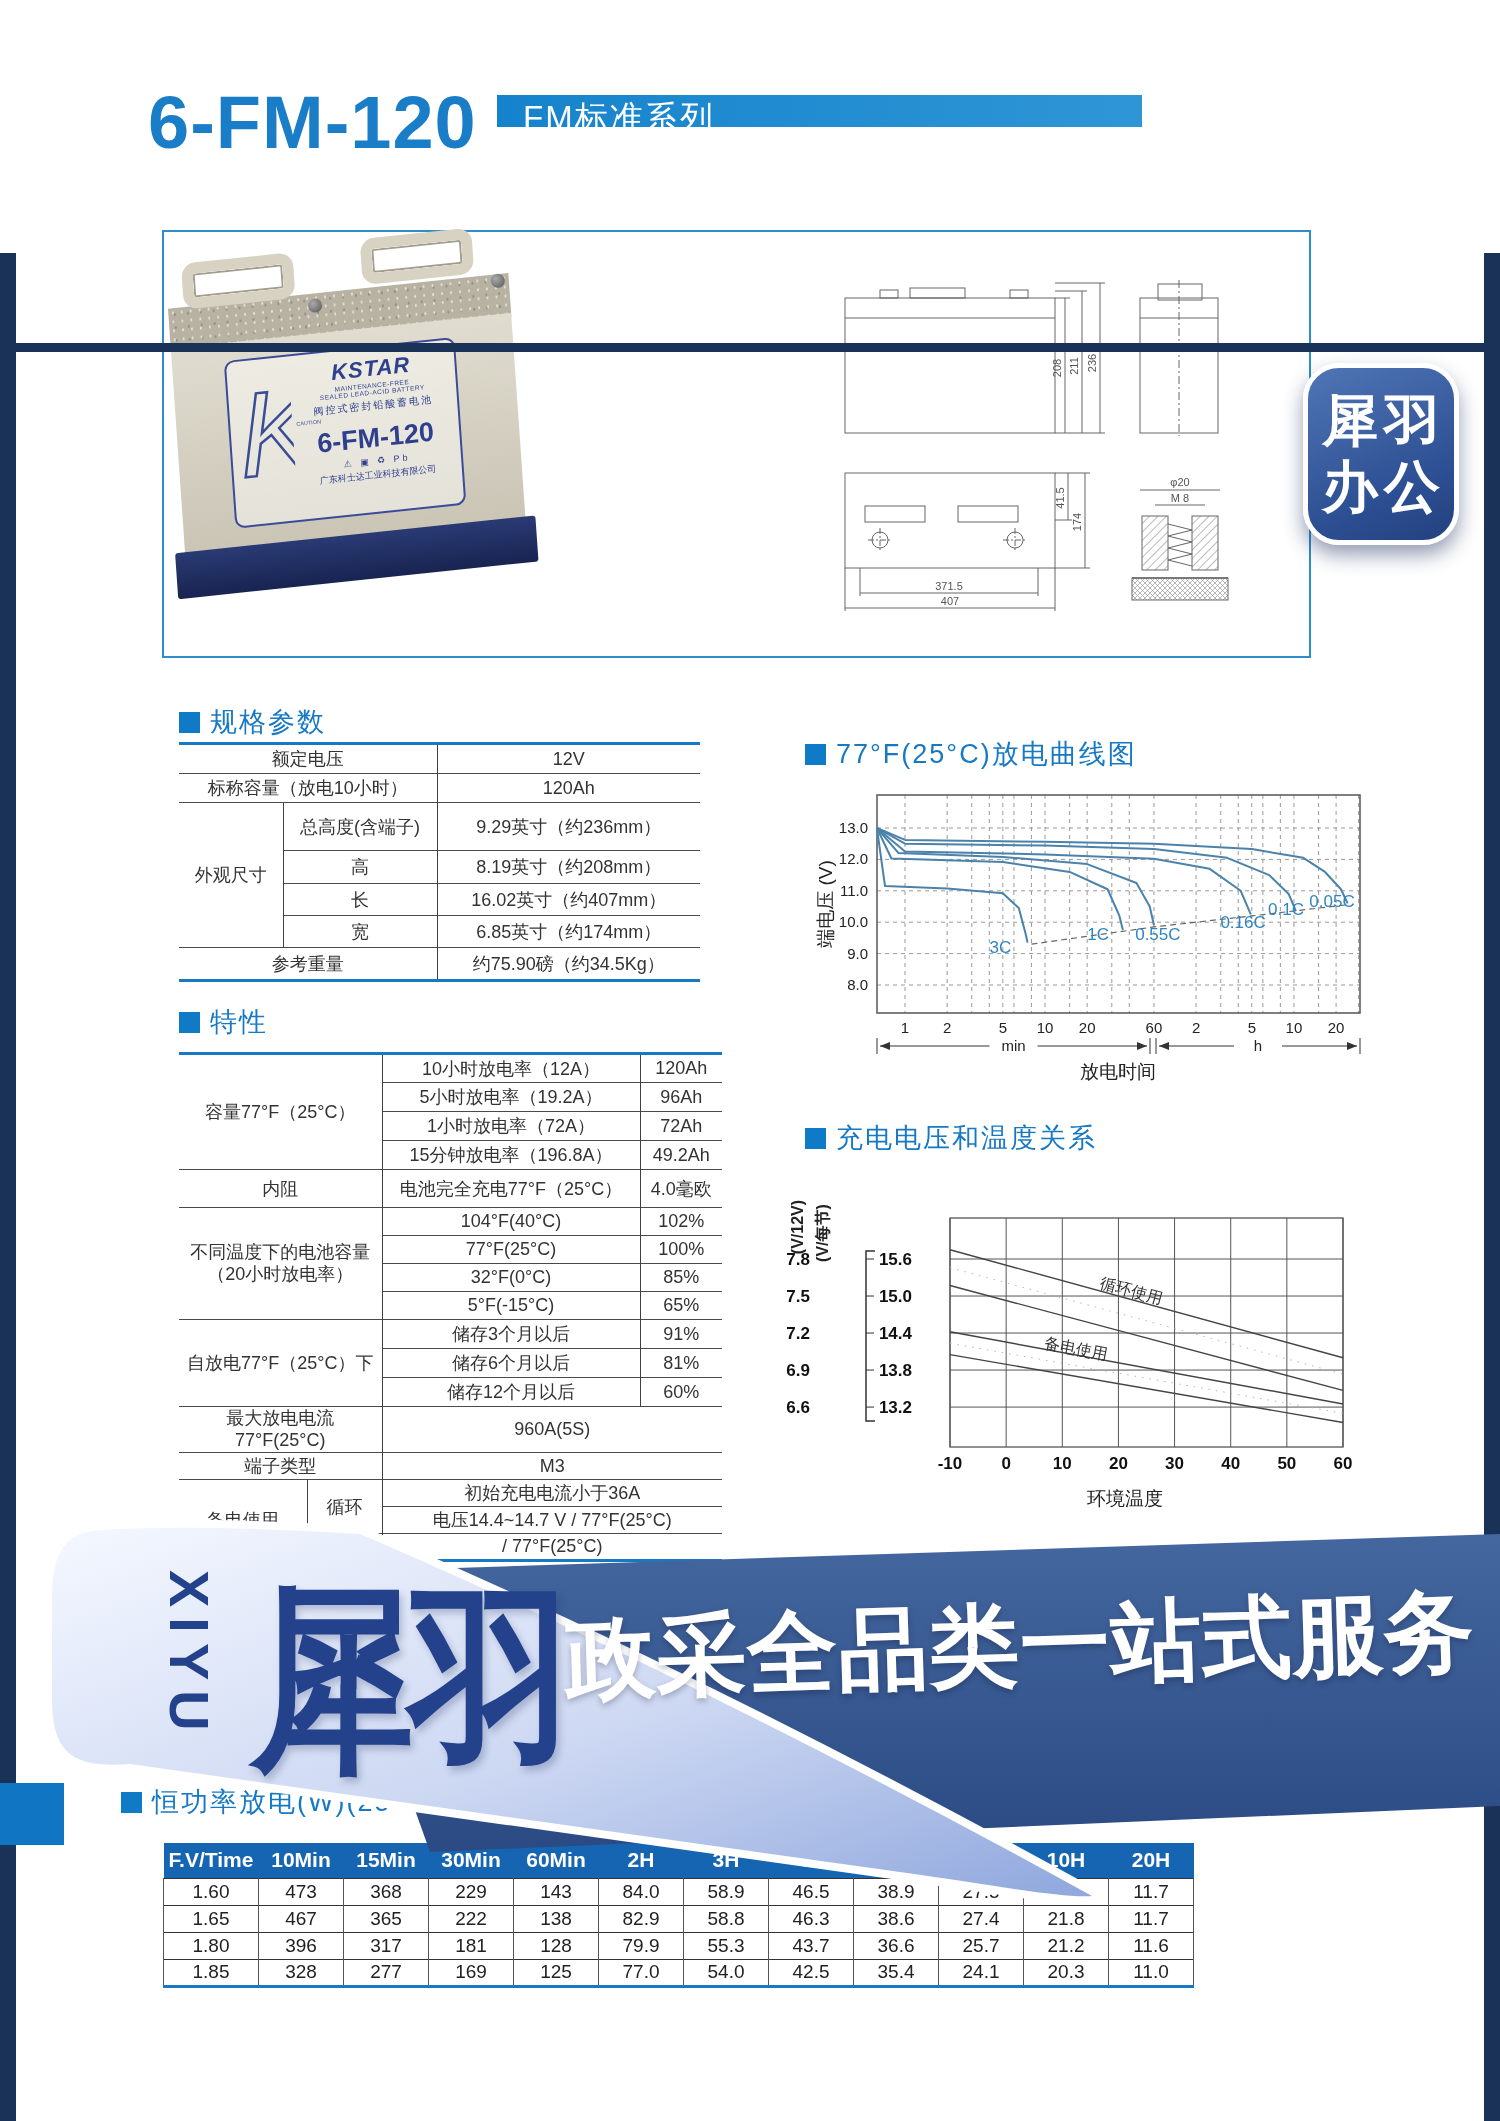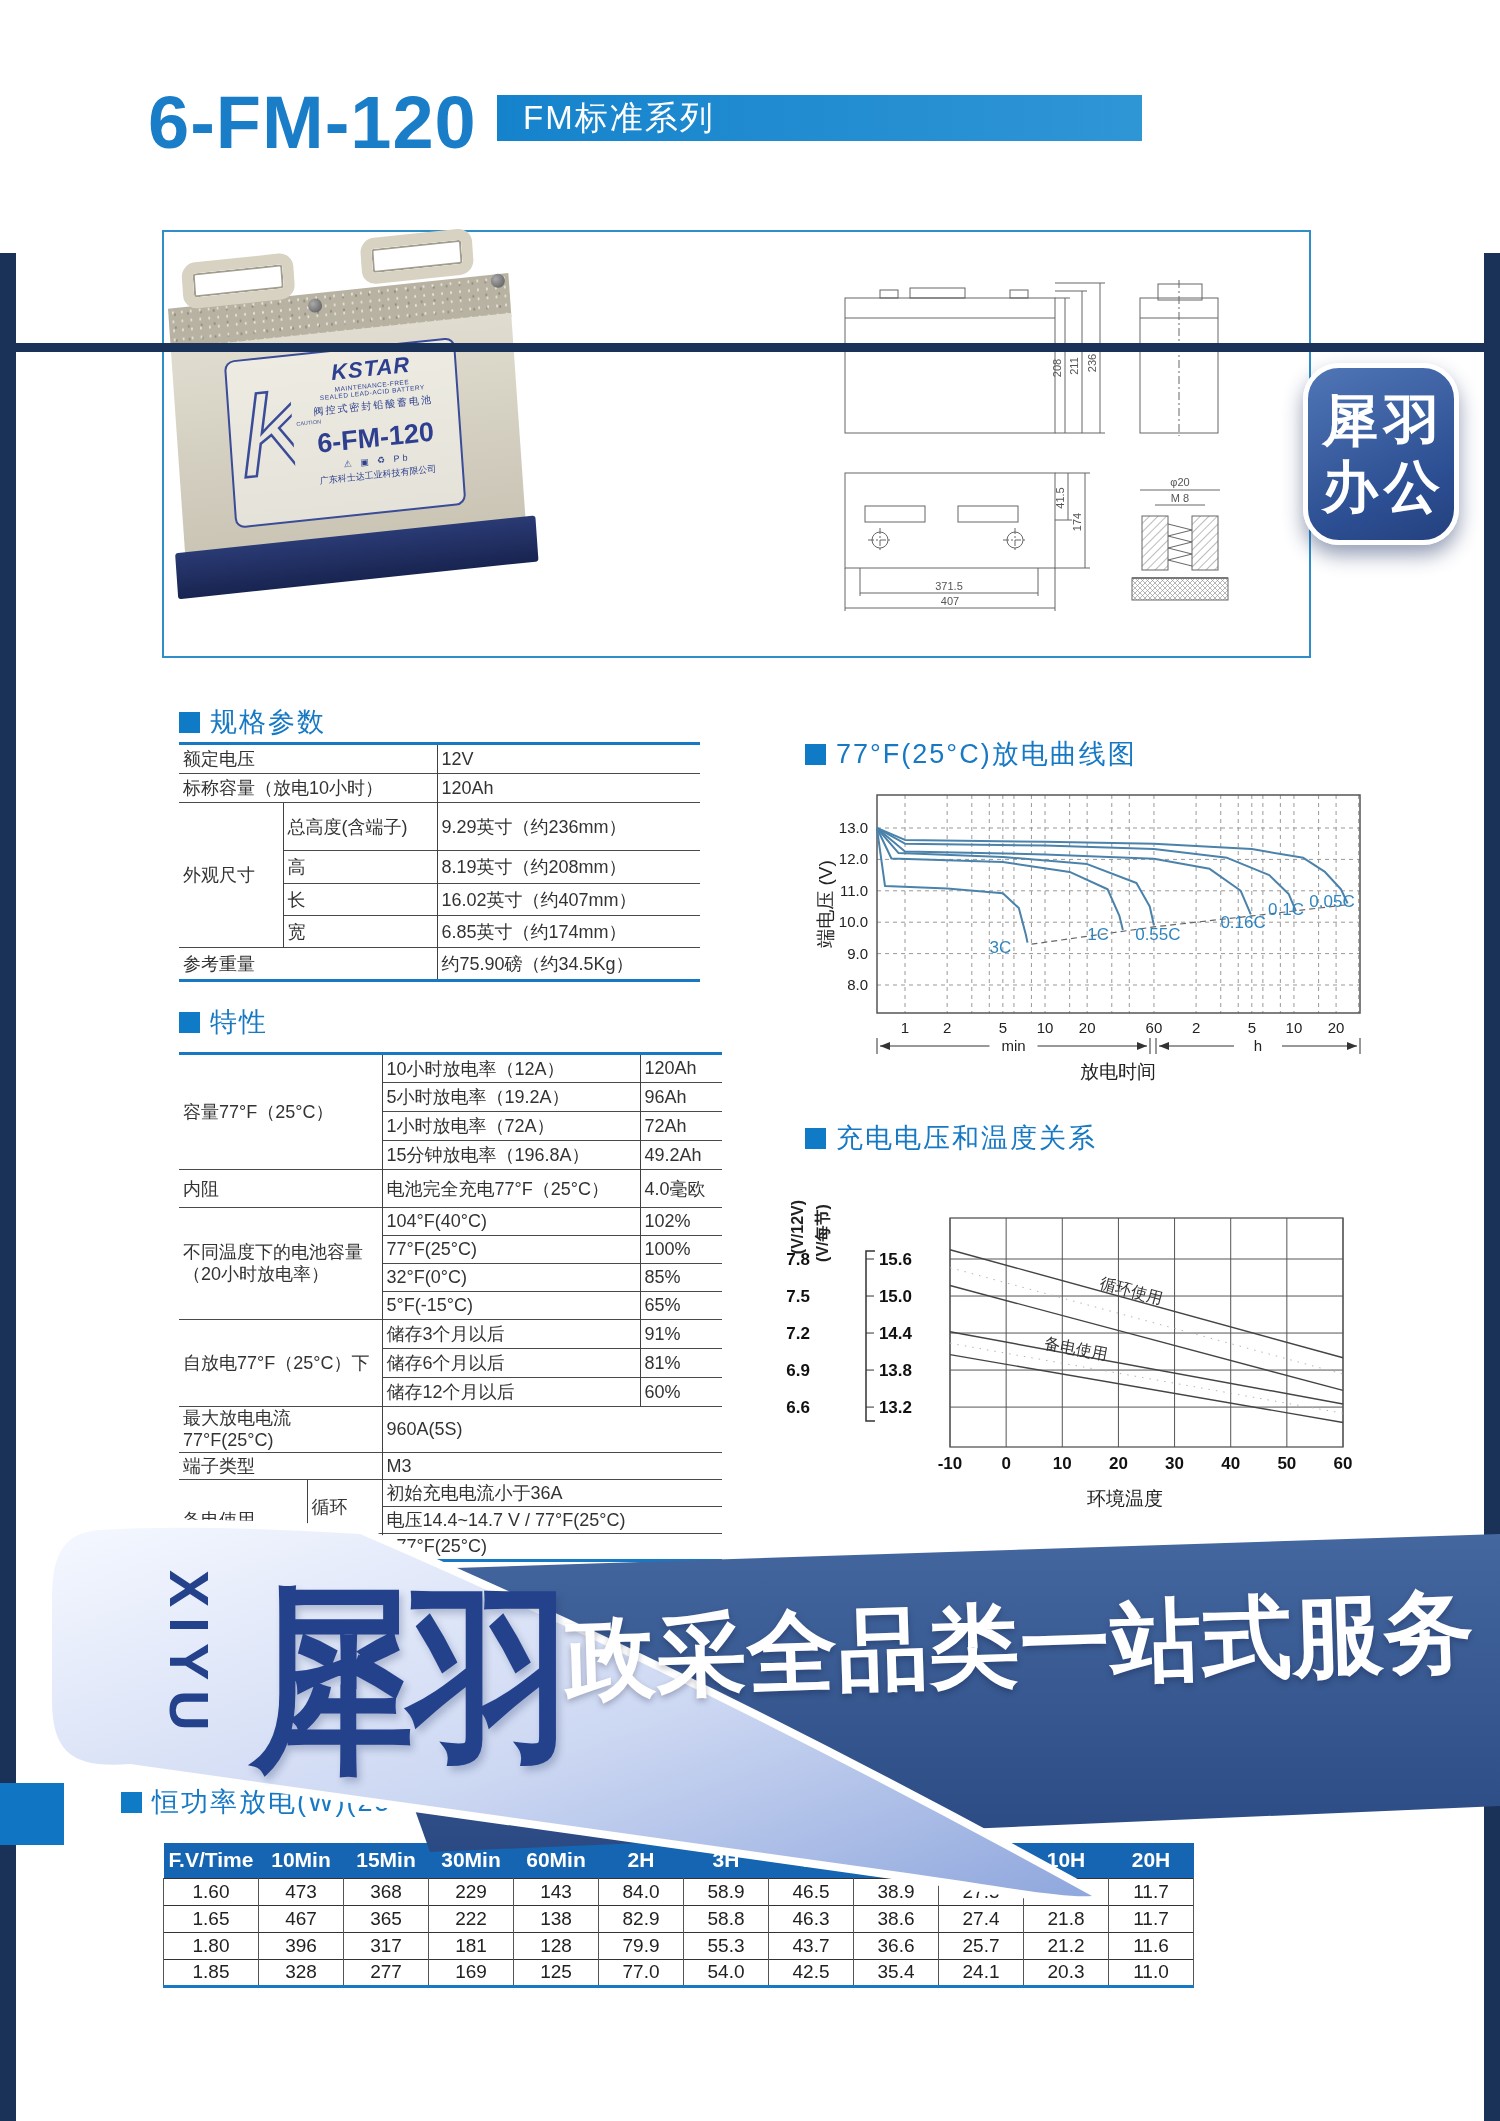--- a/index.html
+++ b/index.html
@@ -3,21 +3,21 @@
 <meta charset="utf-8">
 <title>6-FM-120</title>
 <style>
   *{margin:0;padding:0;box-sizing:border-box}
   body{background:#9a9a9a;font-family:"Liberation Sans","DejaVu Sans",sans-serif}
   #page{position:relative;width:1500px;height:2121px;background:#fff;overflow:hidden;margin:0 auto}
   .abs{position:absolute}
 
   
   .page-title{left:148px;top:80px;font-size:74px;font-weight:bold;color:#1a7dc8;letter-spacing:1px}
-  .series-bar{left:497px;top:95px;width:645px;height:46px;background:linear-gradient(90deg,#1583cc,#2f96d6);color:#fff;
+  .series-bar{left:497px;top:95px;width:645px;height:32px;background:linear-gradient(90deg,#1583cc,#2f96d6);color:#fff;
               font-size:33px;line-height:46px;padding-left:26px;letter-spacing:2px}
 
   
   .stripe{left:0;top:343px;width:1500px;height:9px;background:#1a3158;z-index:6}
   .bar-left{left:0;top:253px;width:16px;height:1868px;background:#1a3158;z-index:5}
   .bar-right{left:1484px;top:253px;width:16px;height:1868px;background:#1a3158;z-index:5}
   .blue-block{left:0;top:1783px;width:64px;height:62px;background:#1075c2;z-index:25}
 
   
   .product-panel{left:162px;top:230px;width:1149px;height:428px;border:2px solid #2f8dc9;background:#fff;z-index:1}
@@ -53,21 +53,21 @@
   .lr-caution{font-size:5.5px;color:#44518f;align-self:flex-start}
 
   
   .sec-head{display:flex;align-items:center;gap:10px;z-index:7}
   .sec-head .sq{width:21px;height:21px;background:#0f7bc7}
   .sec-head .txt{font-size:27px;color:#1779c4;letter-spacing:2px}
 
   
   .datatable{position:absolute;border-collapse:collapse;table-layout:fixed;background:#fff;
     border-top:3px solid #1779c4;border-bottom:3px solid #1779c4;z-index:4}
-  .datatable td{border-top:1px solid #4a4a4a;font-size:18px;color:#333;text-align:left;padding:1px 4px;overflow:hidden}
+  .datatable td{border-top:1px solid #4a4a4a;font-size:18px;color:#333;text-align:center;padding:1px 4px;overflow:hidden}
   .datatable tr:first-child td{border-top:none}
   .datatable .vb{border-left:1px solid #404040}
   .datatable .two-line div{line-height:1.2}
 
   
   .power-table{position:absolute;left:163px;top:1843px;border-collapse:collapse;table-layout:fixed;width:1030px;
     border-bottom:3px solid #1779c4;z-index:4}
   .power-table th{background:#1565b2;color:#fff;font-size:21px;font-weight:bold;height:35px;text-align:center}
   .power-table td{border-top:1.5px solid #333;border-left:1px solid #555;border-right:1px solid #555;
     font-size:19px;color:#222;height:27px;text-align:center}

